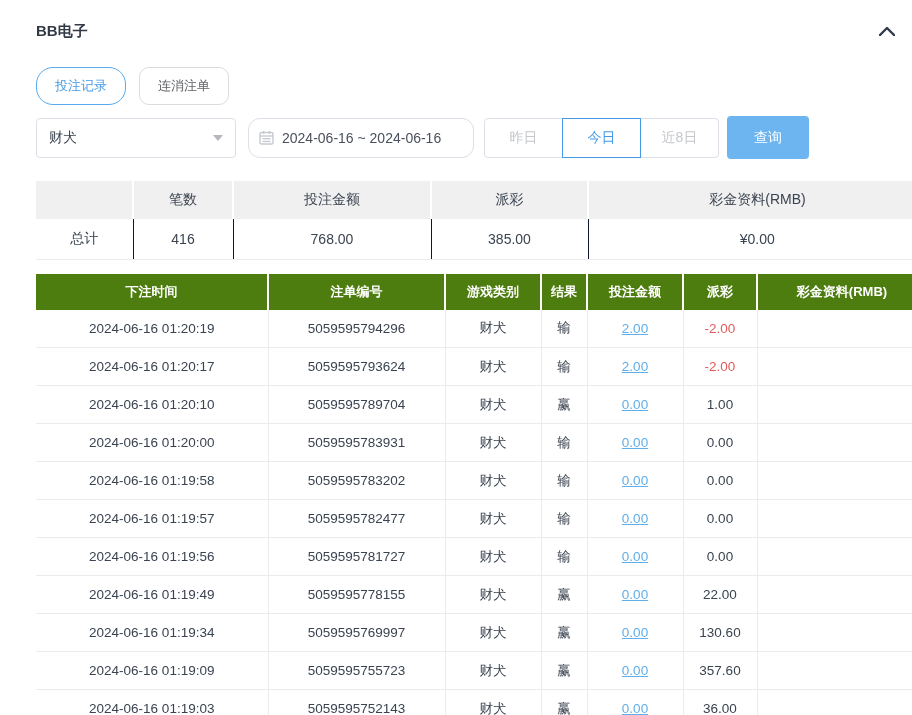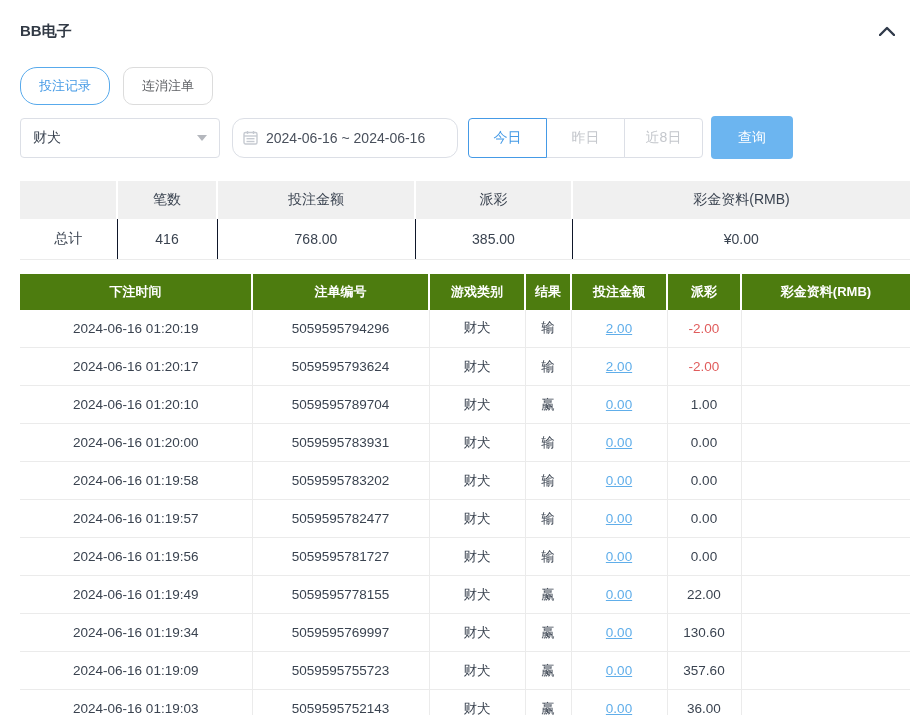--- a/index.html
+++ b/index.html
@@ -1,19 +1,19 @@
 <!DOCTYPE html>
 <html><head>
 <meta charset="utf-8">
 <style>
   * { box-sizing: border-box; margin: 0; padding: 0; }
   html, body { width: 912px; height: 715px; overflow: hidden; background: #fff; }
   body { font-family: "Liberation Sans", "DejaVu Sans", sans-serif; color: #3a4350; }
 
-  .page { width: 912px; height: 715px; position: relative; padding: 20px 0 0 20px; }
+  .page { width: 912px; height: 715px; position: relative; padding: 20px 0 0 36px; }
 
   
   .hdr { display: flex; align-items: center; justify-content: space-between; padding-right: 14px; }
   .title { font-size: 15px; font-weight: bold; color: #323a45; }
   .collapse-btn { width: 22px; height: 22px; display: flex; align-items: center; justify-content: center; cursor: pointer; background: none; border: none; }
 
   
   .tabs { margin-top: 25px; display: flex; align-items: center; }
   .tab { height: 38px; padding: 0 18px; font-size: 13px; background: #fff; cursor: pointer; display: inline-flex; align-items: center; }
   .tab.active { border: 1px solid #58aaec; color: #459ae6; border-radius: 17px; }
@@ -91,22 +91,22 @@
             <line x1="4.5" y1="1" x2="4.5" y2="4" stroke="#c6cad1" stroke-width="1.4"></line>
             <line x1="10.5" y1="1" x2="10.5" y2="4" stroke="#c6cad1" stroke-width="1.4"></line>
             <rect x="3.5" y="8" width="8" height="1.4" fill="#c6cad1"></rect>
             <rect x="3.5" y="10.8" width="8" height="1.4" fill="#c6cad1"></rect>
           </svg>
       </span>
       <span>2024-06-16 ~ 2024-06-16</span>
     </div>
 
     <div class="btn-group">
+      <button class="gbtn">昨日</button>
       <button class="gbtn active">今日</button>
-      <button class="gbtn">昨日</button>
       <button class="gbtn">近8日</button>
     </div>
 
     <button class="search-btn">查询</button>
   </div>
 
   <div class="tbl-wrap">
     <table class="summary">
       <colgroup>
           <col class="s-c0">

